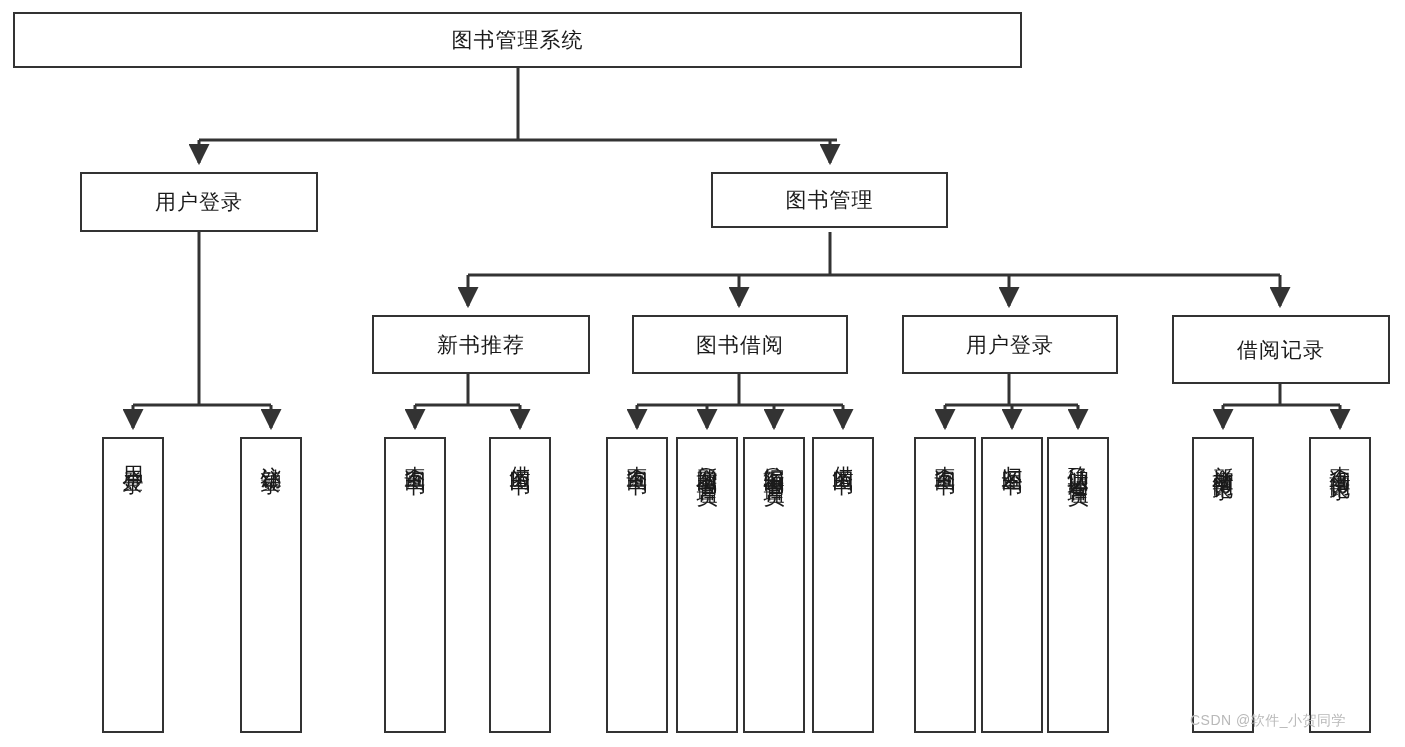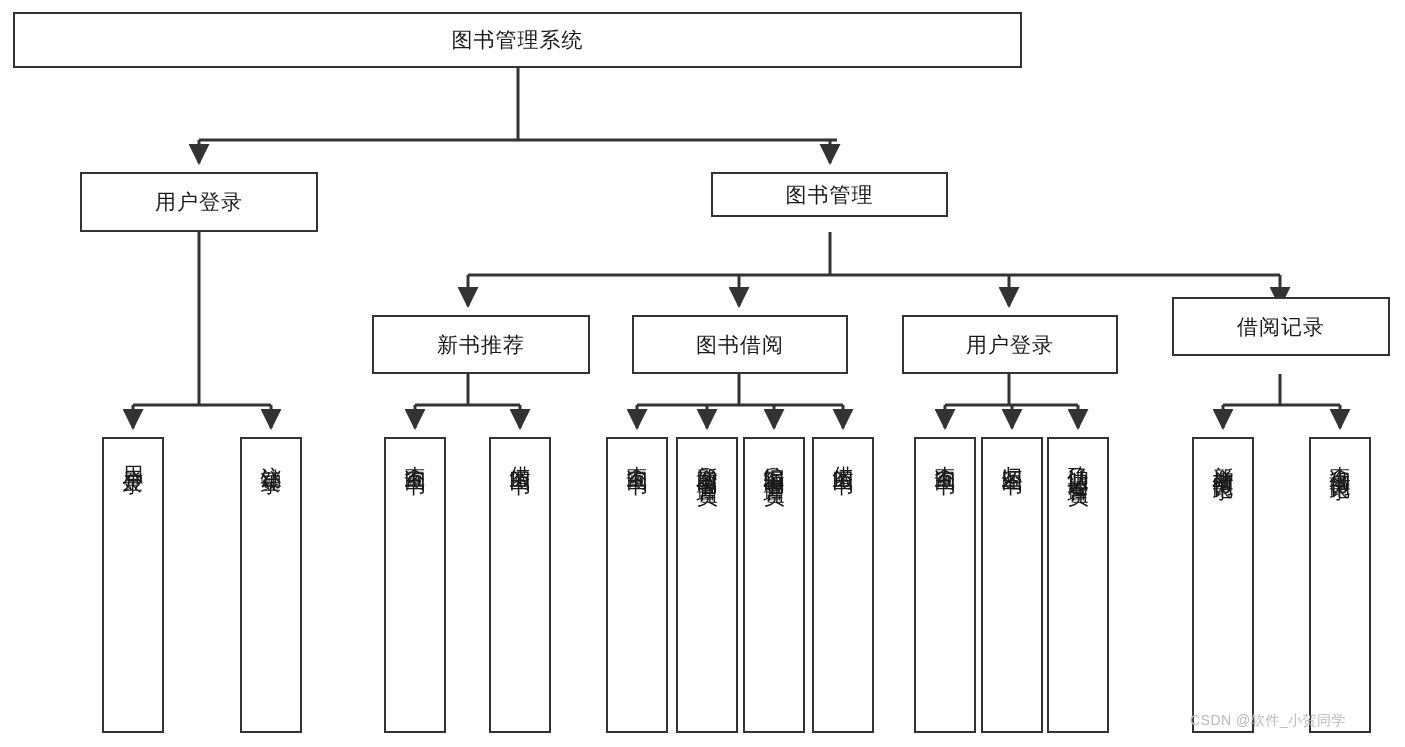--- a/index.html
+++ b/index.html
@@ -114,34 +114,34 @@
     </g>
   </svg>
 
   <div class="node h" style="left:13px; top:12px; width:1009px; height:56px;text-align:right;">
     <span>图书管理系统</span>
   </div>
 
   <div class="node h" style="left:80px; top:172px; width:238px; height:60px;">
     <span>用户登录</span>
   </div>
-  <div class="node h" style="left:711px; top:172px; width:237px; height:45px;">
+  <div class="node h" style="left:711px; top:172px; width:237px; height:56px;">
     <span>图书管理</span>
   </div>
 
   <div class="node h" style="left:372px; top:315px; width:218px; height:59px;text-align:center;">
     <span>新书推荐</span>
   </div>
   <div class="node h" style="left:632px; top:315px; width:216px; height:59px;">
     <span>图书借阅</span>
   </div>
   <div class="node h" style="left:902px; top:315px; width:216px; height:59px;">
     <span>用户登录</span>
   </div>
-  <div class="node h" style="left:1172px; top:297px; width:218px; height:59px;text-align:center;">
+  <div class="node h" style="left:1172px; top:315px; width:218px; height:69px;text-align:center;">
     <span>借阅记录</span>
   </div>
 
   <div class="node v" style="left:102px; top:437px; width:62px; height:296px;">
     <span class="vtext">用户登录</span>
   </div>
   <div class="node v" style="left:240px; top:437px; width:62px; height:296px;">
     <span class="vtext">注销登录</span>
   </div>
 

